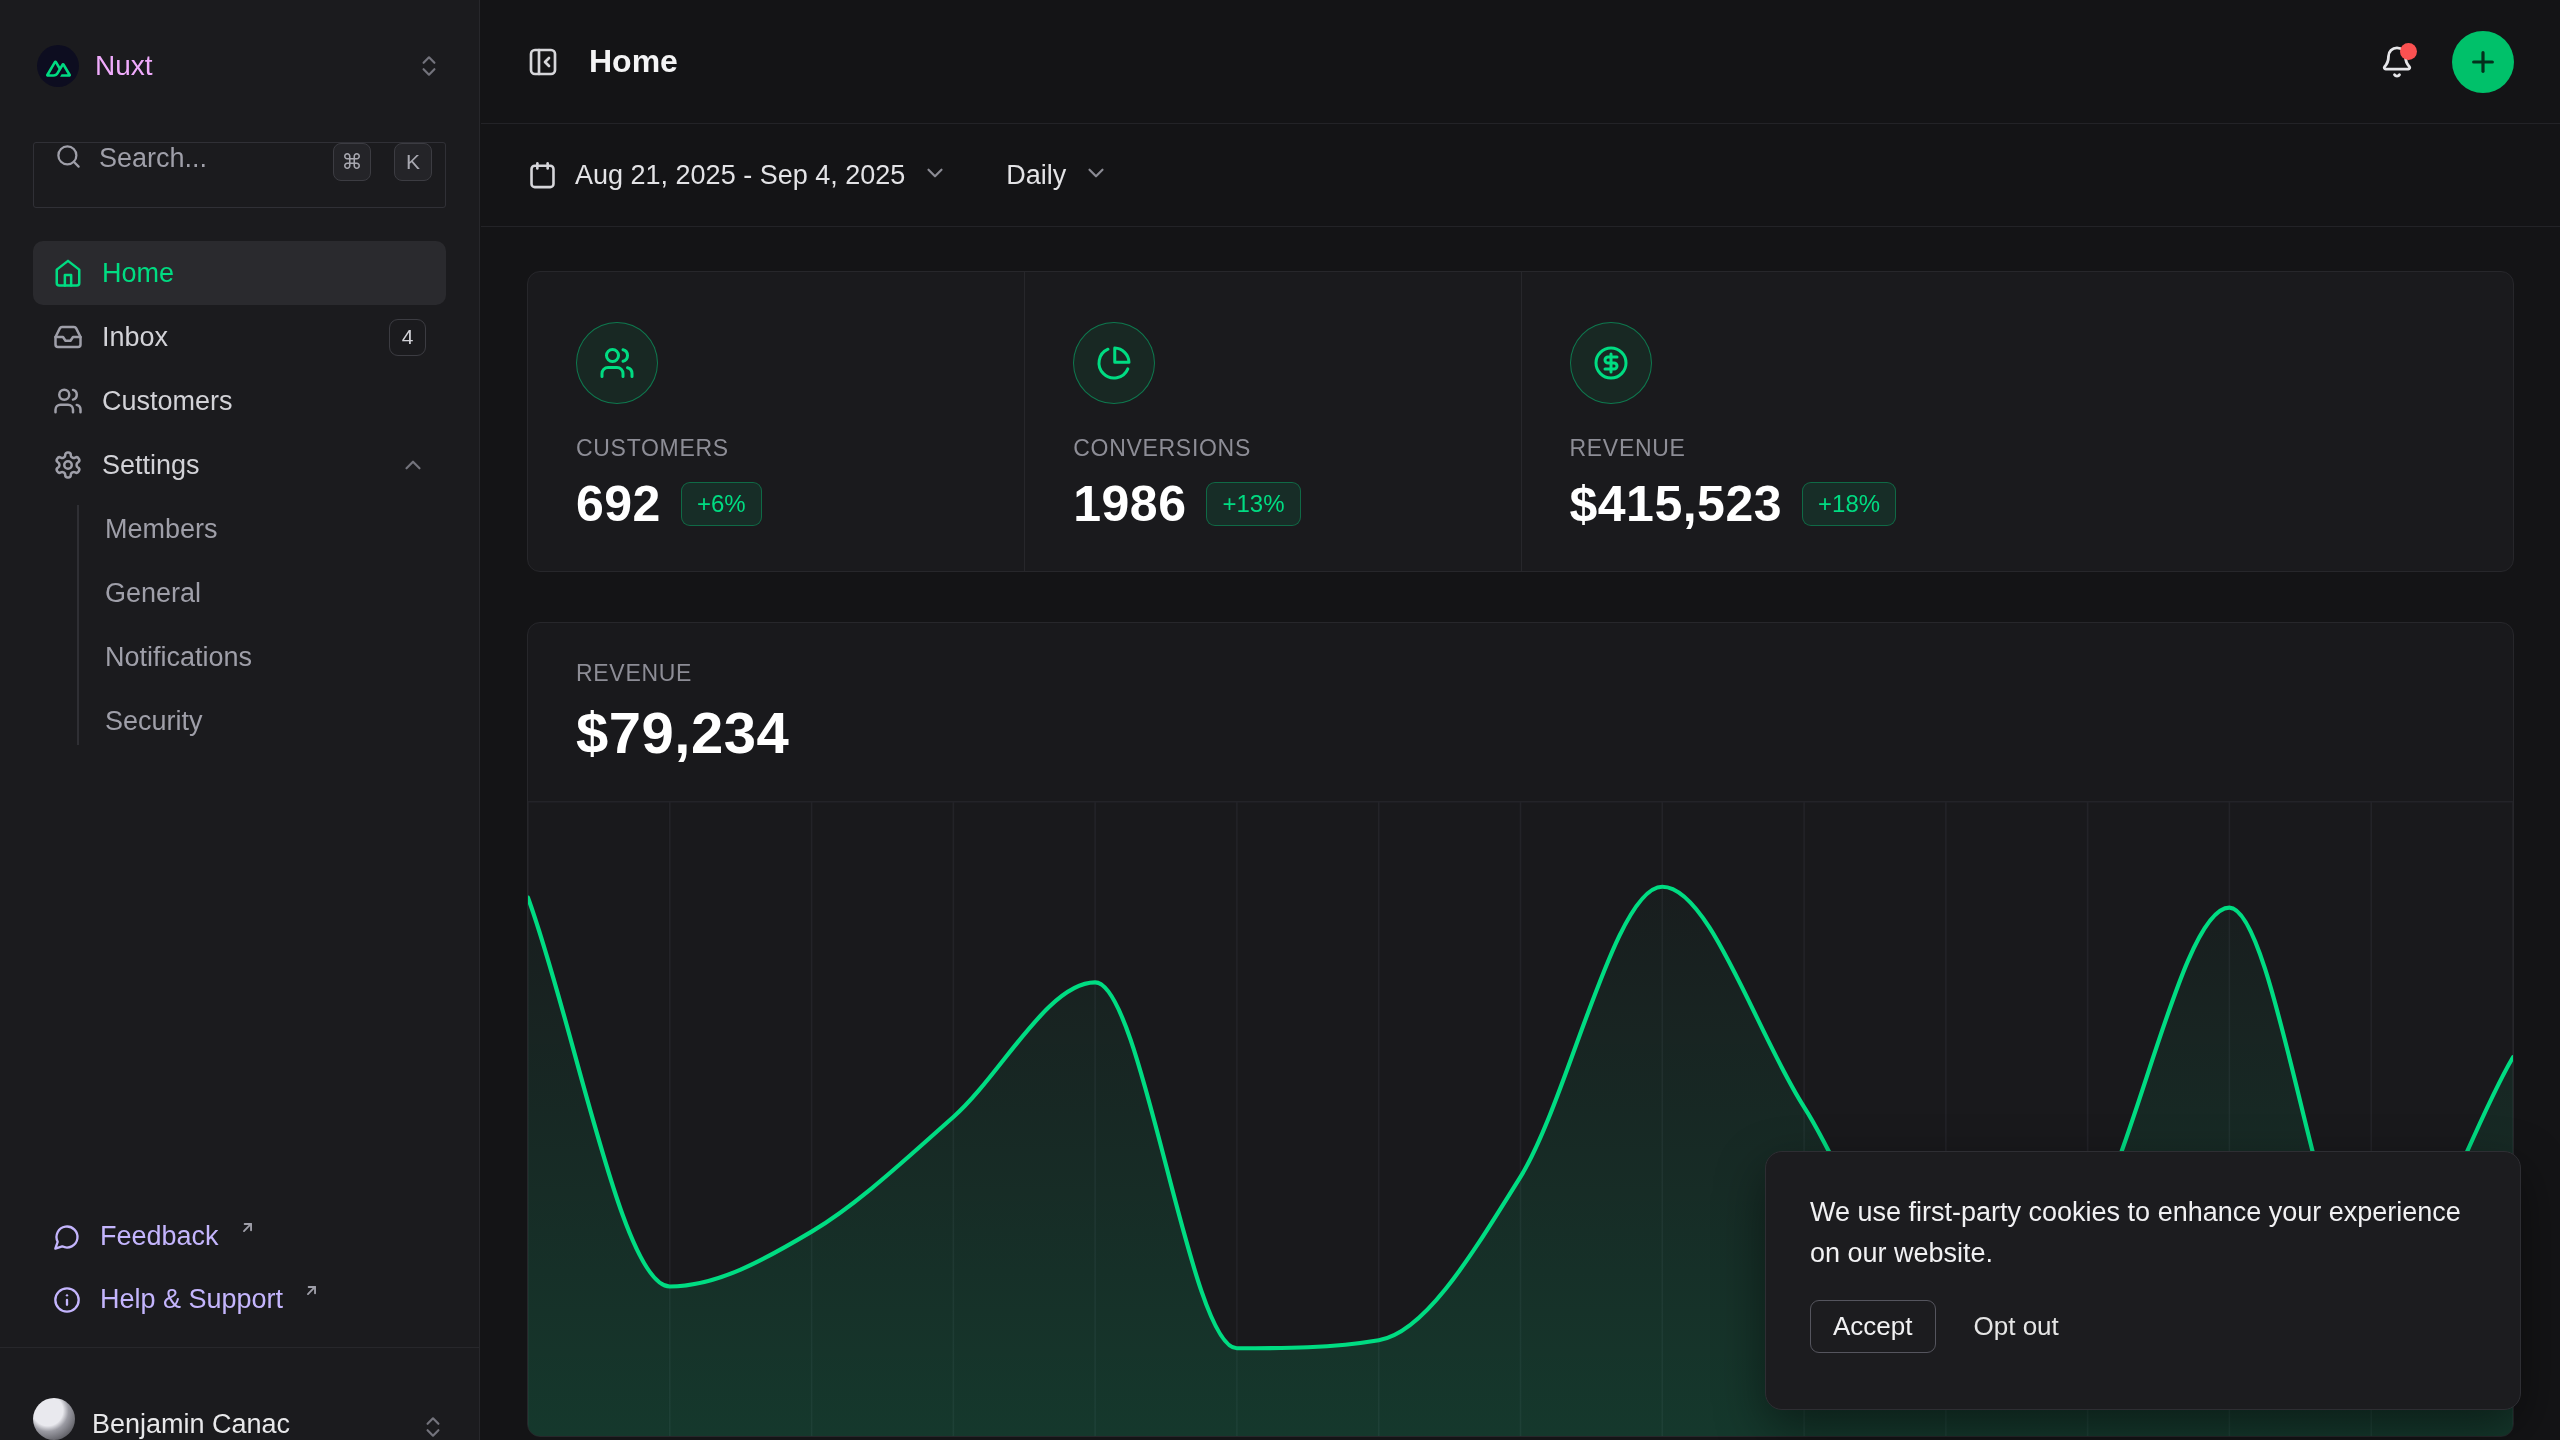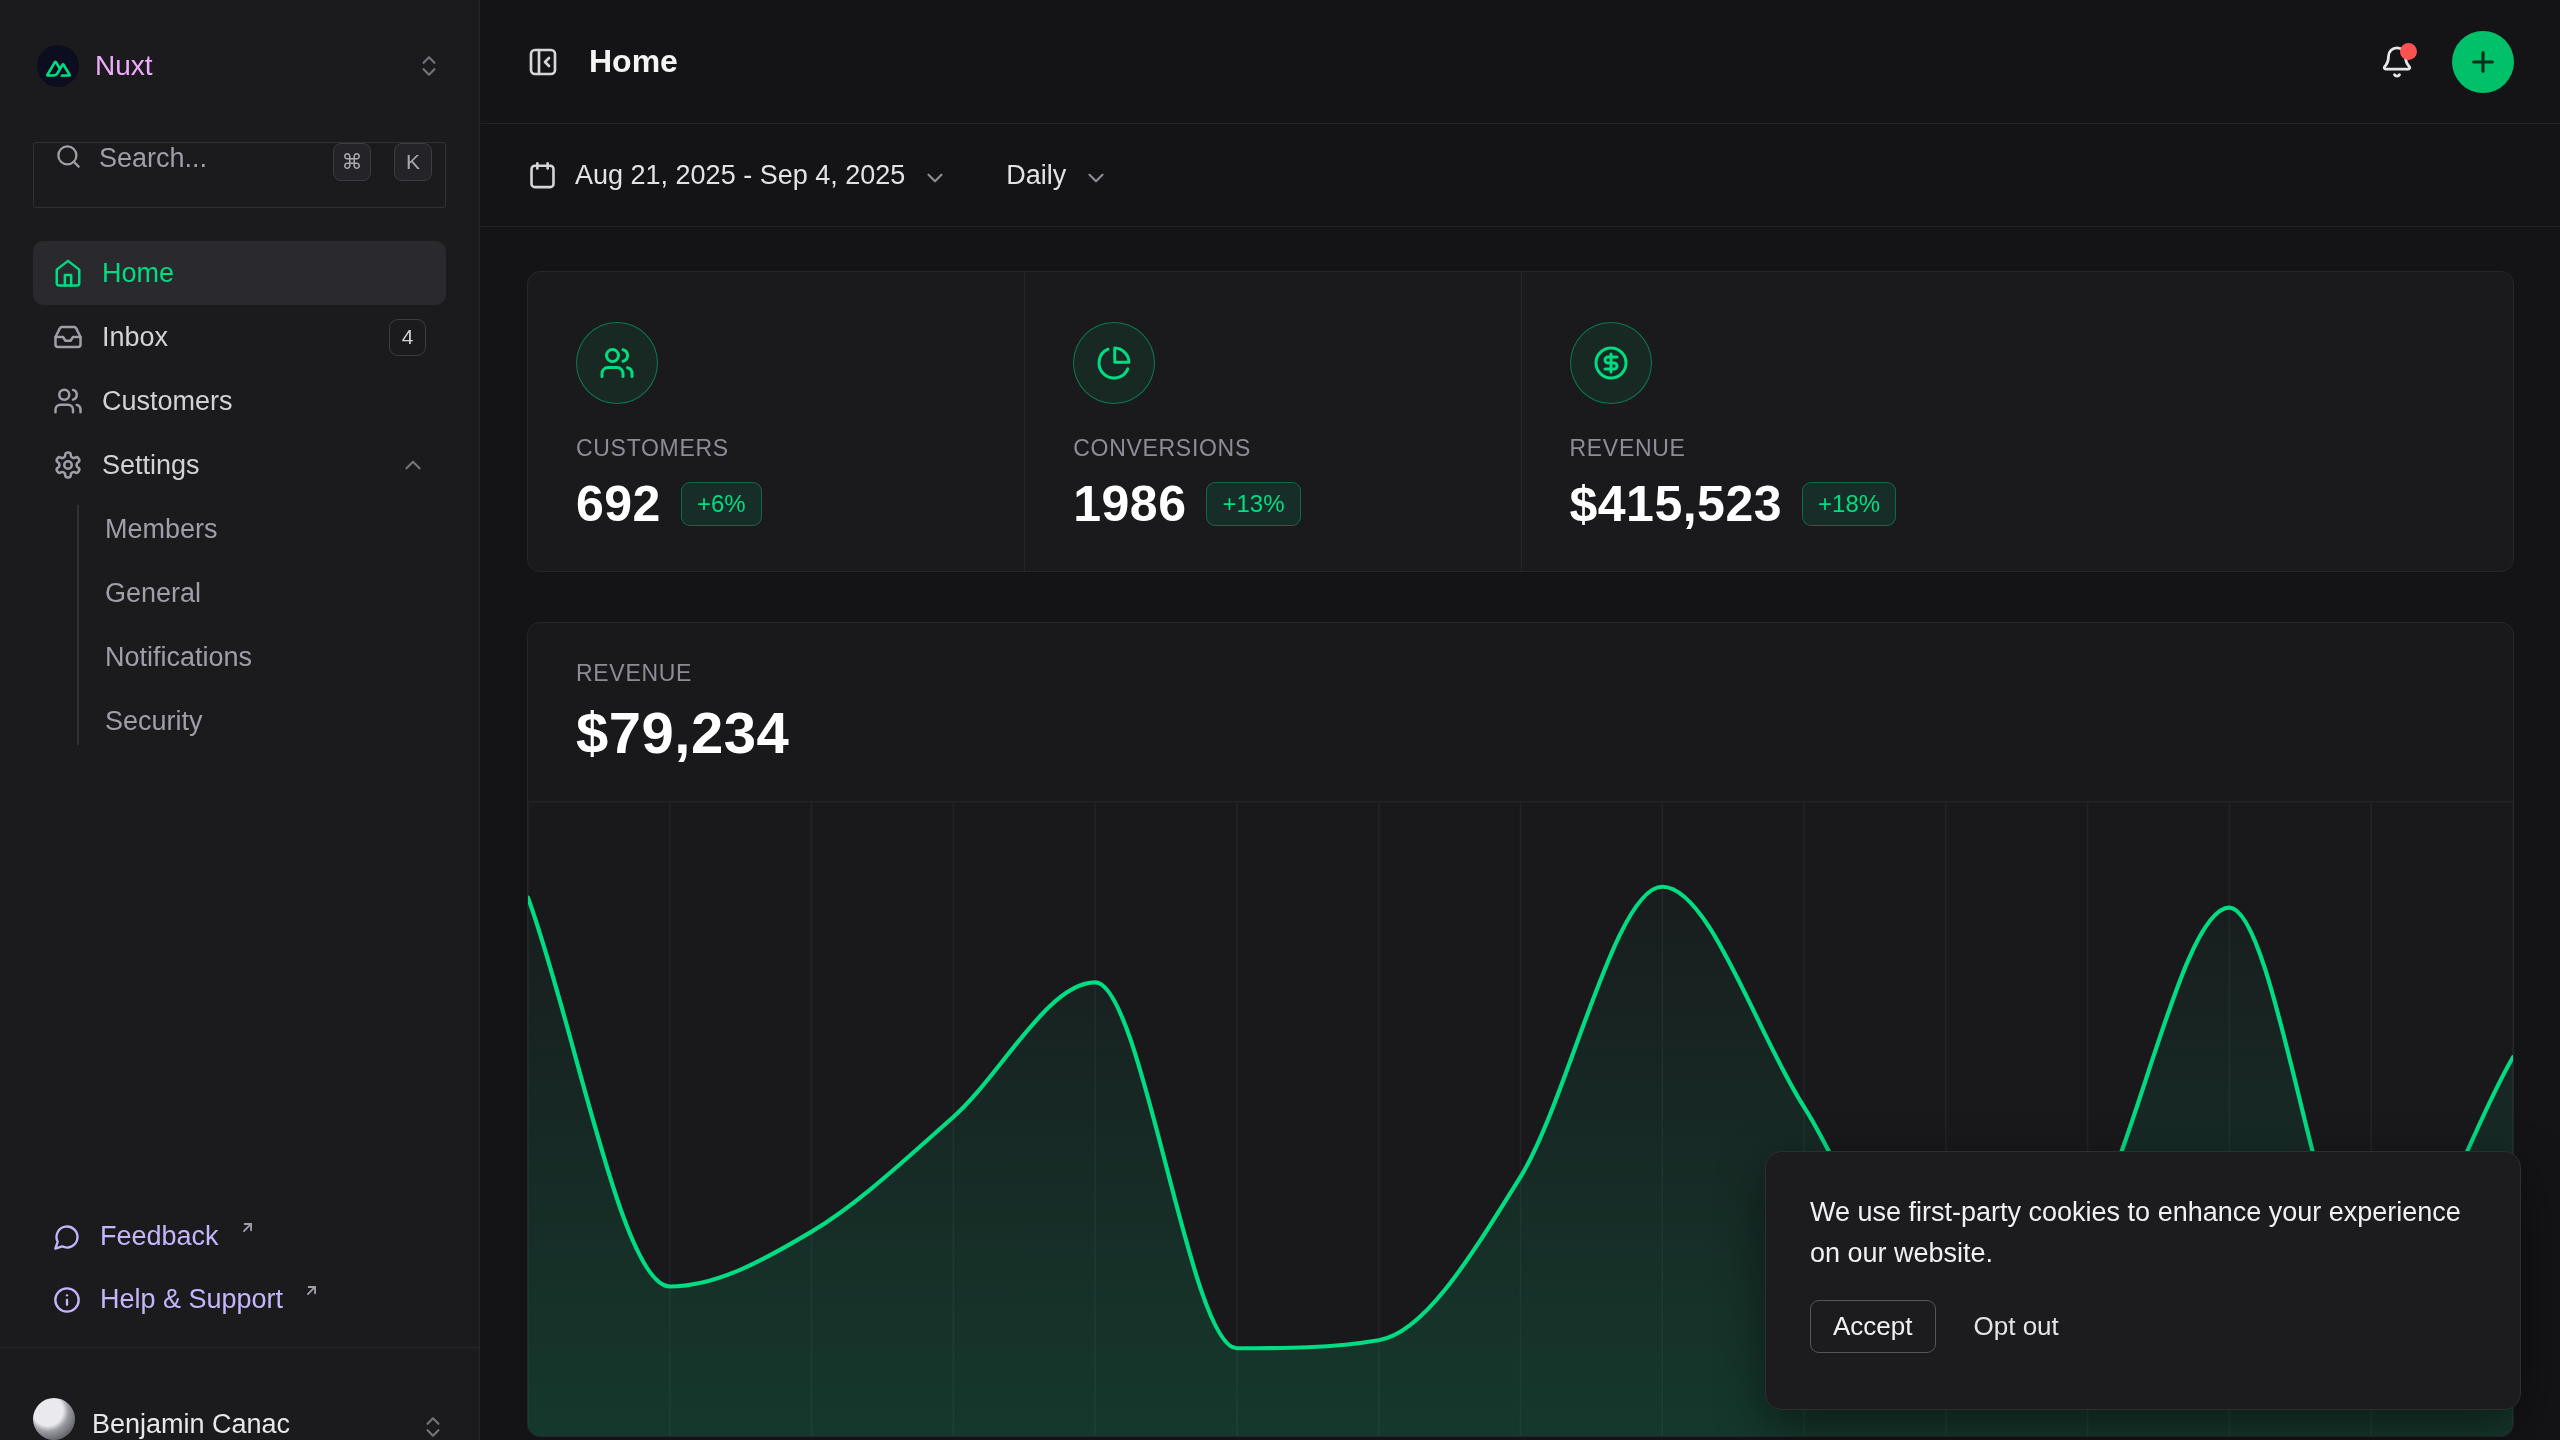--- a/index.html
+++ b/index.html
@@ -48,21 +48,21 @@
   .header{height:124px;border-bottom:1px solid #232327;display:flex;align-items:center;padding:0 46px;box-sizing:border-box;}
   .collapse-btn{width:32px;height:32px;color:#d6d6da;cursor:pointer;}
   .page-title{margin-left:30px;font-size:32px;font-weight:700;color:#f4f4f5;}
   .header-right{margin-left:auto;display:flex;align-items:center;}
   .bell-wrap{position:relative;width:34px;height:34px;color:#e6e6e9;cursor:pointer;}
   .bell-dot{position:absolute;top:-2px;right:-3px;width:17px;height:17px;border-radius:50%;}
   .plus-btn{width:62px;height:62px;border-radius:50%;display:flex;align-items:center;justify-content:center;
             margin-left:38px;cursor:pointer;color:#04301c;border:none;}
   .plus-btn svg{width:32px;height:32px;stroke-width:2.4;}
   .toolbar{height:103px;border-bottom:1px solid #232327;display:flex;align-items:center;padding:0 46px;gap:58px;box-sizing:border-box;}
-  .range-btn,.gran-btn{display:flex;align-items:flex-end;gap:17px;font-size:27px;color:#e3e3e6;cursor:pointer;font-weight:500;}
+  .range-btn,.gran-btn{display:flex;align-items:flex-start;gap:17px;font-size:27px;color:#e3e3e6;cursor:pointer;font-weight:500;}
   .cal-ic{width:31px;height:31px;color:#d6d6da;}
   .chev{width:26px;height:26px;color:#8b8b94;}
 
   .content{padding:44px 46px 0 46px;}
   .stats{display:grid;grid-template-columns:1fr 1fr 1fr 1fr;border:1px solid #27272b;border-radius:13px;
          background:#1a1a1d;height:301px;box-sizing:border-box;overflow:hidden;}
   .stat{padding:50px 48px 0 48px;border-left:1px solid #27272b;}
   .stat:first-child{border-left:none;}
   .stat-icon{width:82px;height:82px;border-radius:50%;background:rgba(0,220,130,0.07);
              border:1.5px solid rgba(0,220,130,0.45);display:flex;align-items:center;justify-content:center;color:#00DC82;box-sizing:border-box;}

